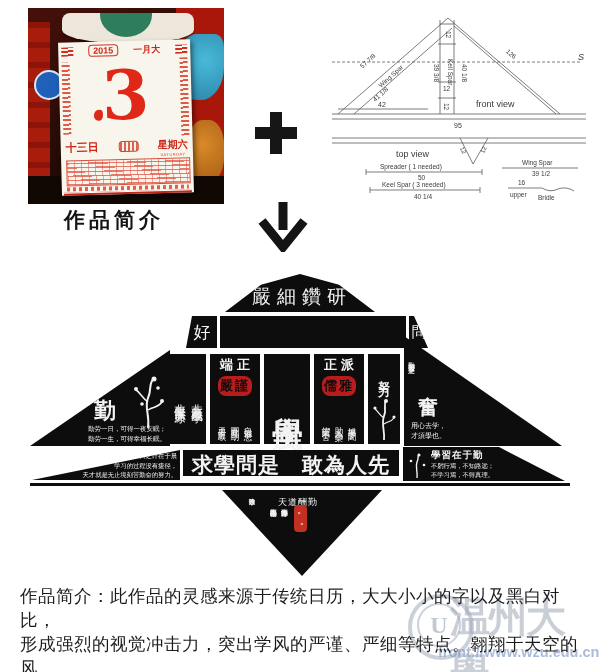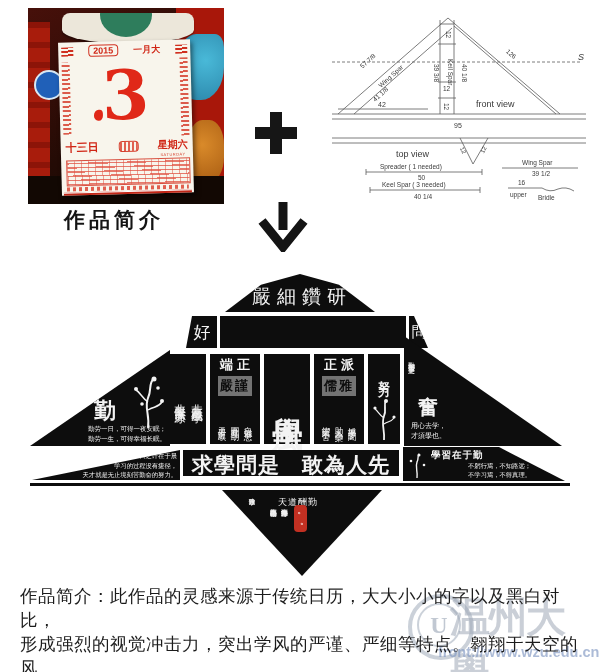--- a/index.html
+++ b/index.html
@@ -47,21 +47,21 @@
   #plus-icon div{position:absolute;background:#161616;}
   #arrow-wrap{left:258px;top:200px;width:50px;height:52px;}
   
   #diagram{left:330px;top:10px;width:262px;height:192px;}
   #diagram text{font-family:"Liberation Sans",sans-serif;fill:#3a3a3a;}
   #diagram line,#diagram path{stroke:#5a5a5a;stroke-width:.8;fill:none;}
   
   .kp{position:absolute;background:#0d0d0d;color:#f3f3f3;
       font-family:"Liberation Serif","DejaVu Serif",serif;}
   .vtx{writing-mode:vertical-rl;text-orientation:upright;}
-  .wbox{background:#737373;color:#0d0d0d;font-weight:bold;text-align:center;}
+  .wbox{background:#b91c1c;color:#0d0d0d;font-weight:bold;text-align:center;border-radius:8px;}
   .ctr{text-align:center;}
   .divd{position:absolute;background:#ffffff;top:0;height:100%;width:3px;}
   
   #caption{left:20px;top:584px;width:572px;font-size:17.5px;line-height:24px;color:#1c1c1c;
            letter-spacing:.5px;z-index:3;}
   #wm-name{left:450px;top:590px;font-size:40px;font-weight:bold;letter-spacing:-2px;
            font-family:"Liberation Serif",serif;color:rgba(158,168,182,.55);z-index:1;}
   #wm-url{left:438px;top:644px;font-size:14.5px;font-weight:bold;color:rgba(128,150,194,.65);z-index:1;}
   #wm-logo{left:408px;top:594px;width:58px;height:58px;border:4px solid rgba(152,164,180,.5);
            border-radius:50%;z-index:1;}
@@ -272,21 +272,21 @@
       <div>学习的过程没有捷径，</div>
       <div>天才就是无止境刻苦勤奋的努力。</div>
     </div>
   </div>
 
   <div class="kp ctr" style="left:183px;top:450px;width:216px;height:26px;">
     <div style="font-size:21px;line-height:30px;letter-spacing:1px;font-weight:bold;">求學問是　敢為人先</div>
   </div>
 
   <div class="kp" style="left:403px;top:447px;width:162px;height:34px;
-       clip-path:polygon(0 0,96px 0,162px 34px,0 34px);text-align:right;">
+       clip-path:polygon(0 0,96px 0,162px 34px,0 34px);">
     <svg class="abs" style="left:4px;top:6px;" width="20" height="26" viewBox="0 0 20 26">
       <path d="M10,25 C11,18 8,14 10,9 C12,6 10,4 12,1" stroke="#f3f3f3" stroke-width="1.4" fill="none"></path>
       <circle cx="12" cy="2" r="1.5" fill="#f3f3f3"></circle>
         <circle cx="4" cy="8" r="1.3" fill="#f3f3f3"></circle>
       <circle cx="17" cy="12" r="1.3" fill="#f3f3f3"></circle>
     </svg>
     <div class="abs" style="left:28px;top:2px;font-size:9.5px;font-weight:bold;letter-spacing:1px;">學習在于勤</div>
     <div class="abs" style="left:28px;top:15px;width:100px;font-size:6.3px;line-height:8.5px;">
       <div>不躬行焉，不知路远；</div>
       <div>不学习焉，不得真理。</div>

